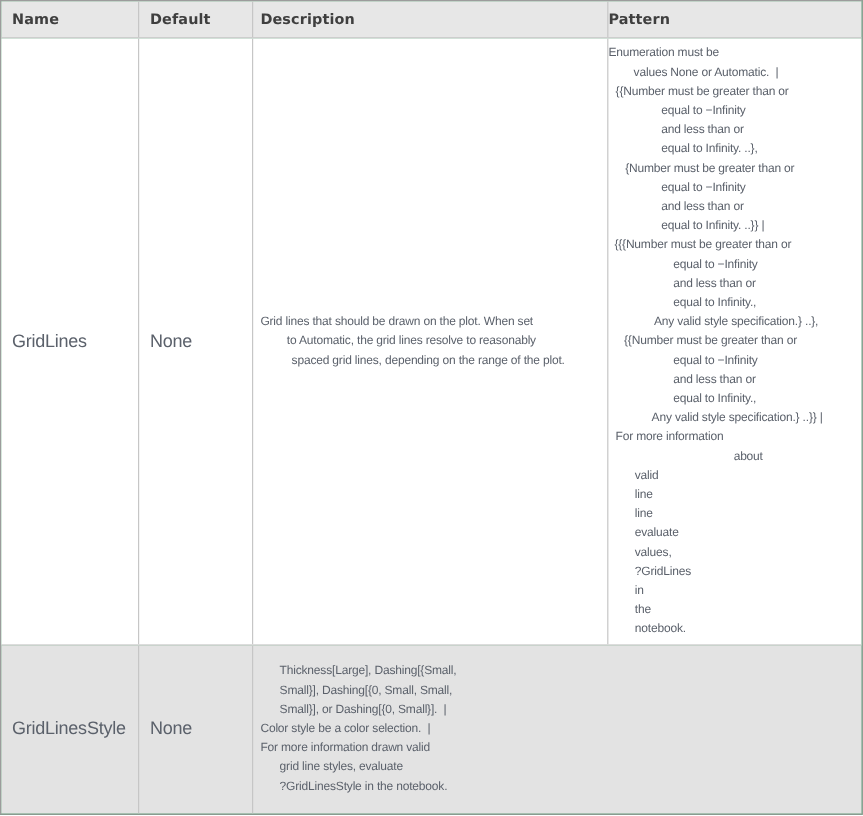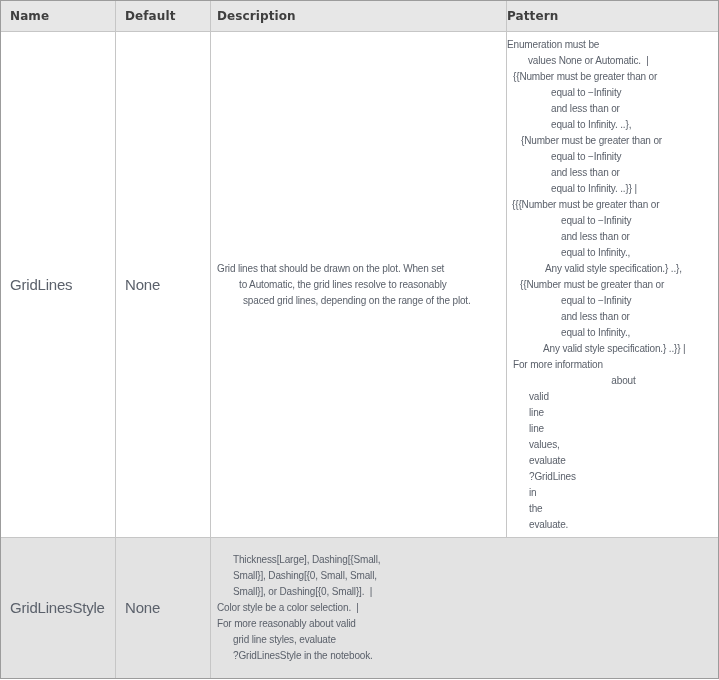--- a/index.html
+++ b/index.html
@@ -107,40 +107,40 @@
         <div class="tline" style="padding-left: 13px;">{{Number must be greater than or</div>
         <div class="tline" style="padding-left: 54px;">equal to −Infinity</div>
         <div class="tline" style="padding-left: 54px;">and less than or</div>
         <div class="tline" style="padding-left: 54px;">equal to Infinity.,</div>
         <div class="tline" style="padding-left: 36px;">Any valid style specification.} ..}} |</div>
         <div class="tline" style="padding-left: 6px;">For more information</div>
         <div class="tline" style="padding-left: 22px; text-align: center;">about</div>
         <div class="tline" style="padding-left: 22px;">valid</div>
         <div class="tline" style="padding-left: 22px;">line</div>
         <div class="tline" style="padding-left: 22px;">line</div>
+        <div class="tline" style="padding-left: 22px;">evaluate</div>
         <div class="tline" style="padding-left: 22px;">values,</div>
-        <div class="tline" style="padding-left: 22px;">evaluate</div>
         <div class="tline" style="padding-left: 22px;">?GridLines</div>
         <div class="tline" style="padding-left: 22px;">in</div>
         <div class="tline" style="padding-left: 22px;">the</div>
-        <div class="tline" style="padding-left: 22px;">evaluate.</div>
+        <div class="tline" style="padding-left: 22px;">notebook.</div>
       </div>
   </div>
 
   <div class="trow body-row-2">
     <div class="cell col-name">
       <span class="plainval">GridLinesStyle</span>
     </div>
     <div class="cell col-default">
       <span class="plainval">None</span>
     </div>
     <div class="cell col-pattern">
         <div class="tline" style="padding-left: 22px;">Thickness[Large], Dashing[{Small,</div>
         <div class="tline" style="padding-left: 22px;">Small}], Dashing[{0, Small, Small,</div>
         <div class="tline" style="padding-left: 22px;">Small}], or Dashing[{0, Small}].  |</div>
         <div class="tline" style="padding-left: 6px;">Color style be a color selection.  |</div>
-        <div class="tline" style="padding-left: 6px;">For more reasonably about valid</div>
+        <div class="tline" style="padding-left: 6px;">For more information drawn valid</div>
         <div class="tline" style="padding-left: 22px;">grid line styles, evaluate</div>
         <div class="tline" style="padding-left: 22px;">?GridLinesStyle in the notebook.</div>
       </div>
   </div>
 
 </div>
 
 </body></html>

